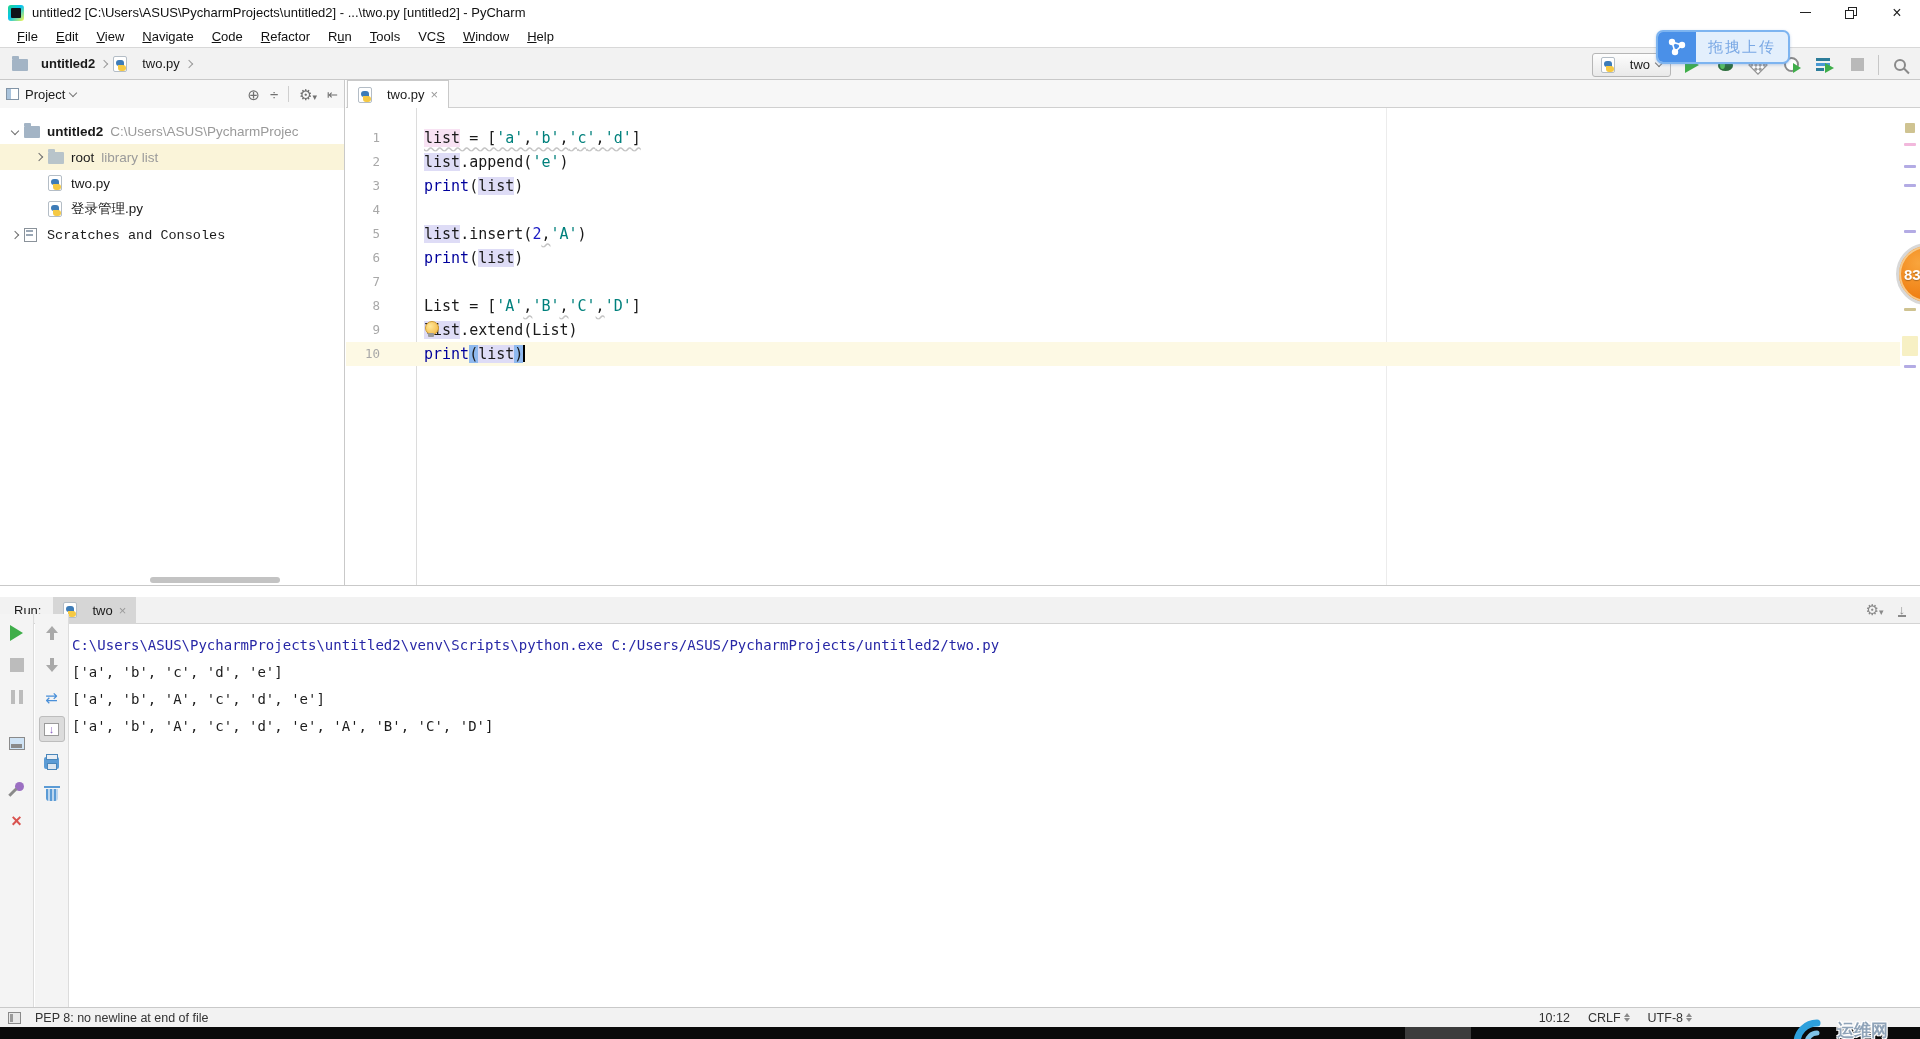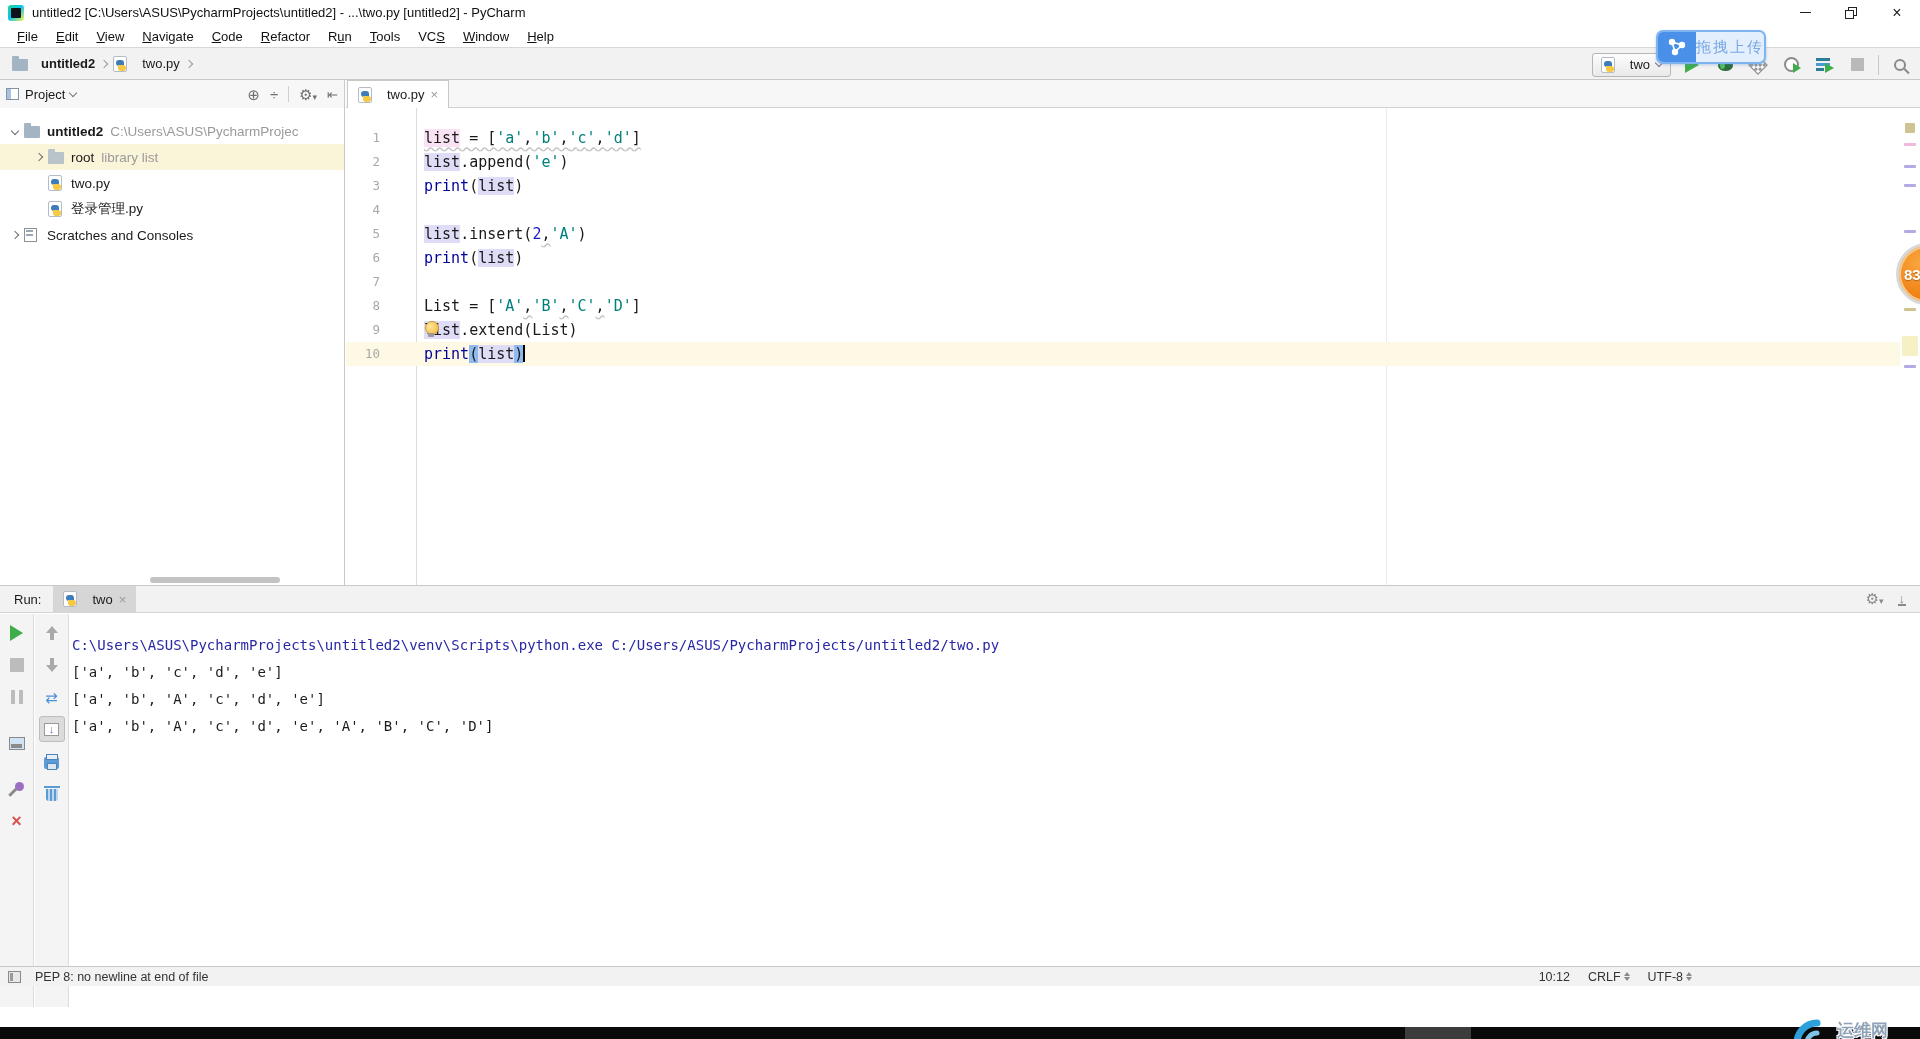--- a/index.html
+++ b/index.html
@@ -47,21 +47,21 @@
   .ic-runwith::after { content:""; position:absolute; right:-2px; bottom:-1px; width:0; height:0; border-left:9px solid #3fae4a; border-top:5px solid transparent; border-bottom:5px solid transparent; }
   .ic-stop { width:13px; height:13px; background:#b9b9b9; }
   .tb-sep { width:1px; height:20px; background:#c7c7c7; }
   .ic-search { width:12px; height:12px; border:2px solid #8a8a8a; border-radius:50%; position:relative; }
   .ic-search::after { content:""; position:absolute; width:7px; height:2px; background:#8a8a8a; transform:rotate(45deg); right:-6px; bottom:-3px; }
 
   
   .upload-overlay { position:absolute; left:1656px; top:30px; height:34px; display:flex; z-index:60;
     border:2px solid #7db4f0; border-radius:7px; overflow:hidden; background:#e3effc; box-shadow:0 1px 3px rgba(80,130,200,.35); }
   .upload-ic-box { width:38px; background:#4a90e8; display:flex; align-items:center; justify-content:center; }
-  .upload-label { display:flex; align-items:center; padding:0 0; font-size:15px; color:#7aa8e4; letter-spacing:2px; }
+  .upload-label { display:flex; align-items:center; padding:0 12px; font-size:15px; color:#7aa8e4; letter-spacing:2px; }
 
   
   .main { position:absolute; left:0; top:80px; width:1920px; height:505px; background:#fff; }
 
   
   .project-panel { position:absolute; left:0; top:0; width:345px; height:505px; border-right:1px solid #c9c9c9; background:#fff; }
   .pp-header { height:28px; background:#f7f7f7; display:flex; align-items:center; padding:0 6px; }
   .pp-title { font-size:13px; margin:0 5px 0 6px; }
   .pp-actions { margin-left:auto; display:flex; align-items:center; gap:10px; color:#707070; font-size:15px; }
   .pp-actions .glyph { line-height:1; }
@@ -118,21 +118,21 @@
 
   .bulb { position:absolute; left:79px; top:213px; width:13px; height:16px; z-index:5; }
   .bulb::before { content:""; position:absolute; left:0; top:0; width:12px; height:12px; border-radius:50%; background:radial-gradient(circle at 35% 35%, #ffe79a, #f2b33c); border:1px solid #cf9a2e; }
   .bulb::after { content:""; position:absolute; left:3px; bottom:0; width:6px; height:4px; background:#9a9a9a; border-radius:1px; }
 
   .stripe { position:absolute; right:0; top:0; width:20px; height:100%; background:#fff; }
   .stripe-mark { position:absolute; left:50%; transform:translateX(-50%); border-radius:1px; }
 
   
   .run-panel { position:absolute; left:0; top:585px; width:1920px; height:422px; background:#fff; border-top:1px solid #c9c9c9; }
-  .run-header { position:absolute; left:0; top:0; width:100%; height:27px; background:#f2f2f2; border-bottom:1px solid #d4d4d4; display:flex; align-items:center; }
+  .run-header { position:absolute; left:0; top:11px; width:100%; height:27px; background:#f2f2f2; border-bottom:1px solid #d4d4d4; display:flex; align-items:center; }
   .run-label { font-size:13px; margin-left:14px; }
   .run-tab { height:27px; margin-left:12px; background:#d6d6d6; display:flex; align-items:center; gap:6px; padding:0 10px; }
   .run-tab-label { font-size:13px; }
   .run-header-actions { margin-left:auto; margin-right:14px; display:flex; align-items:center; gap:14px; color:#8a8a8a; font-size:15px; }
   .hide-ic { position:relative; font-size:13px; color:#8a8a8a; border-bottom:2px solid #8a8a8a; line-height:11px; padding:0 1px; }
 
   .run-body { position:absolute; left:0; top:28px; bottom:0; width:100%; }
   .rtb { position:absolute; top:0; bottom:0; width:34px; background:#f4f4f4; display:flex; flex-direction:column; align-items:center; }
   .rtb1 { left:0; border-right:1px solid #dcdcdc; }
   .rtb2 { left:35px; border-right:1px solid #dcdcdc; }
@@ -159,21 +159,21 @@
   .ic-print::before { content:""; position:absolute; left:2px; top:-3px; width:10px; height:4px; background:#e8eef5; border:1px solid #4a86ba; }
   .ic-print::after { content:""; position:absolute; left:3px; bottom:-1px; width:8px; height:5px; background:#dce6f0; border:1px solid #4a86ba; }
   .ic-trash { width:12px; height:12px; background:repeating-linear-gradient(90deg,#5b9bd5 0 2.5px,#bcd6ee 2.5px 4px); border-radius:0 0 3px 3px; position:relative; margin-top:4px; }
   .ic-trash::before { content:""; position:absolute; left:-2px; top:-3px; width:16px; height:2px; background:#5b9bd5; }
 
   .console { position:absolute; left:72px; top:18px; right:10px; font-family:"DejaVu Sans Mono", monospace; font-size:14px; }
   .console-line { height:27px; line-height:27px; white-space:pre; color:#1c1c1c; }
   .console-line.sys { color:#2727a6; }
 
   
-  .statusbar { position:absolute; left:0; top:966px; width:1920px; height:20px; background:#f2f2f2; border-top:1px solid #c9c9c9; display:flex; align-items:center; font-size:12.5px; color:#333; }
+  .statusbar { position:absolute; left:0; top:1007px; width:1920px; height:20px; background:#f2f2f2; border-top:1px solid #c9c9c9; display:flex; align-items:center; font-size:12.5px; color:#333; }
   .sb-toggle { width:13px; height:12px; border:1px solid #8a8a8a; margin-left:8px; position:relative; background:#e8e8e8; }
   .sb-toggle::before { content:""; position:absolute; left:1px; top:1px; bottom:1px; width:3px; background:#9a9a9a; }
   .sb-msg { margin-left:14px; }
   .sb-right { margin-left:auto; display:flex; align-items:center; gap:18px; margin-right:228px; }
   .sb-widget { display:flex; align-items:center; gap:3px; }
   .updown { display:inline-flex; flex-direction:column; gap:1px; }
   .updown i { width:0; height:0; display:block; }
   .updown .u { border-left:3px solid transparent; border-right:3px solid transparent; border-bottom:4px solid #8a8a8a; }
   .updown .d { border-left:3px solid transparent; border-right:3px solid transparent; border-top:4px solid #8a8a8a; }
 
@@ -334,21 +334,21 @@
           </span>
           <span class="tree-label">two.py</span>
         </div>
         <div class="tree-row" style="padding-left: 30px;">
           <span class="tree-chev"></span>
           <span class="tree-ic">
             <span class="ic-python" style="position: relative; display: block;"></span>
           </span>
           <span class="tree-label">登录管理.py</span>
         </div>
-        <div class="tree-row" style="padding-left: 6px;">
+        <div class="tree-row" style="padding-left: 6px; font-family: Liberation Mono, monospace;">
           <span class="tree-chev">
             <span class="tchev-r"></span>
           </span>
           <span class="tree-ic">
             <span class="ic-scratch" style="display: block;"></span>
           </span>
           <span class="tree-label">Scratches and Consoles</span>
         </div>
       </div>
     <div class="pp-hscroll"></div>

